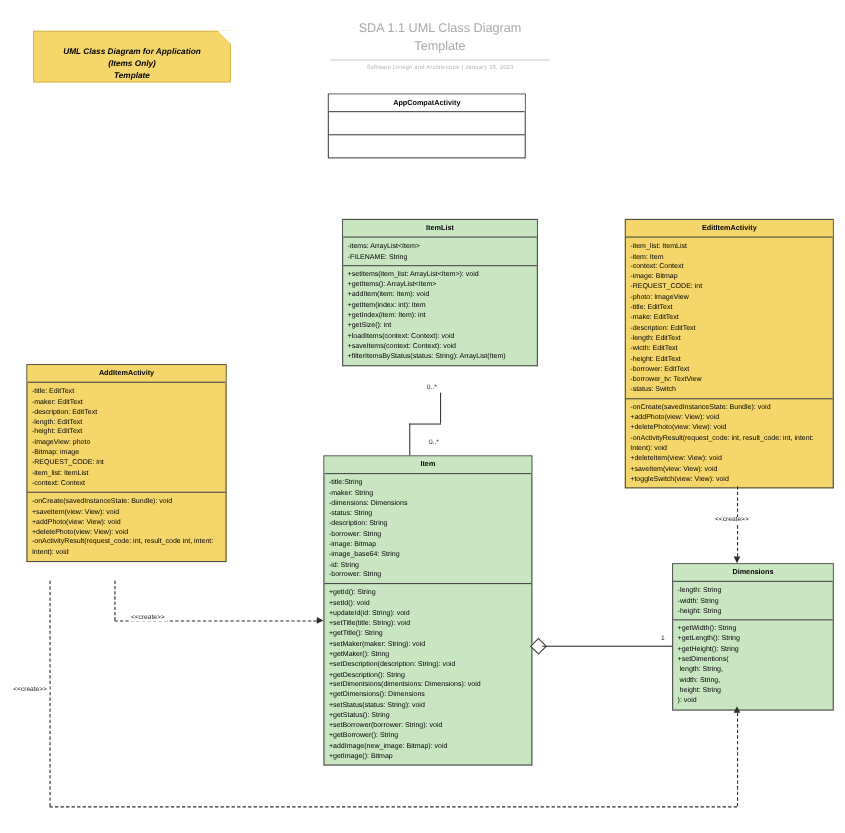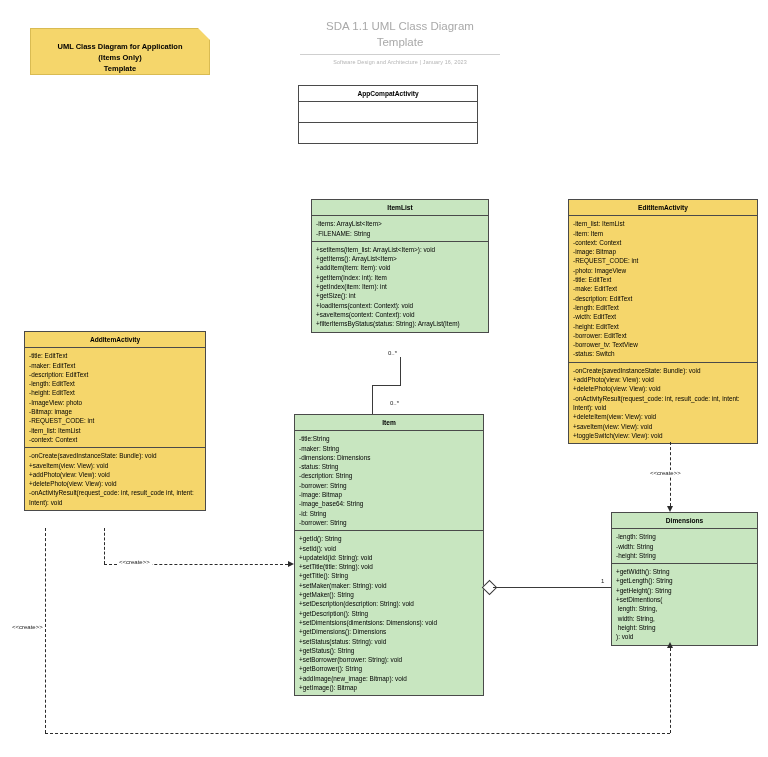--- a/index.html
+++ b/index.html
@@ -17,20 +17,21 @@
   .note{
     position:absolute;
     background:#f5d66b;
     border:1px solid #d9bb52;
     box-sizing:border-box;
     text-align:center;
     font-weight:bold;
     font-size:7.5px;
     line-height:11px;
     padding:12px 6px 6px 6px;
+    font-style:italic;
   }
   .note-fold{
     position:absolute;right:-1px;top:-1px;
     width:0;height:0;
     border-left:12px solid transparent;
     border-top:12px solid #ffffff;
   }
 
   
   .hdr{position:absolute;text-align:center;}

